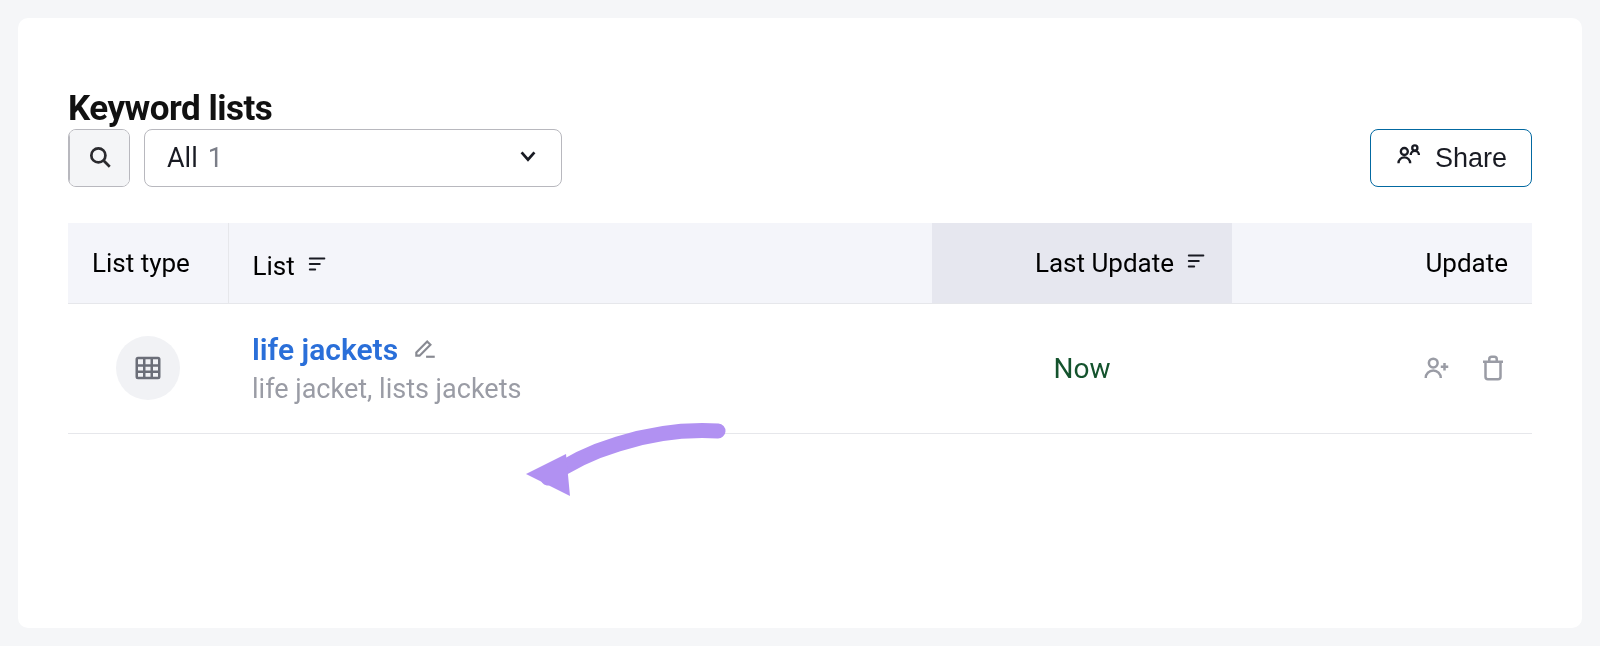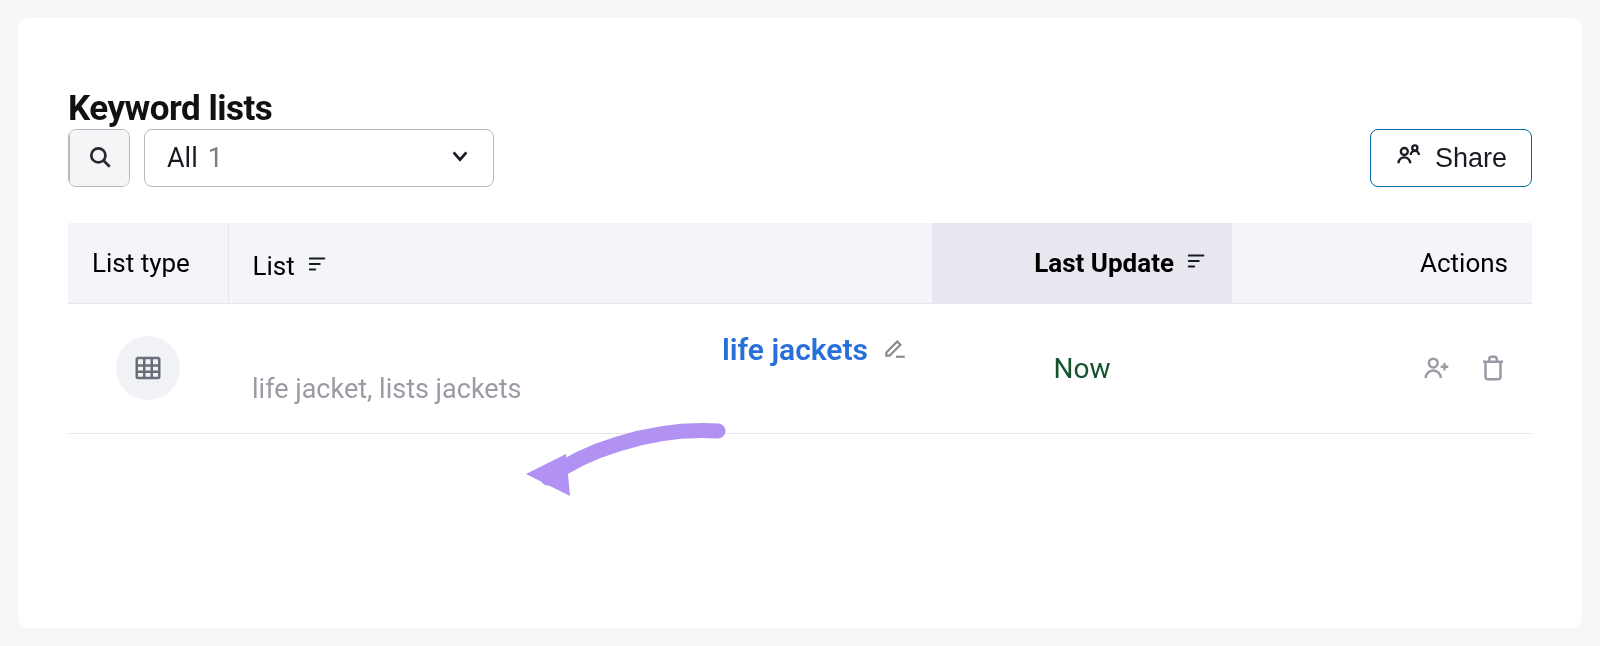--- a/index.html
+++ b/index.html
@@ -71,21 +71,21 @@
       stroke-width: 2.5;
     }
     .filter-select {
       display: flex;
       align-items: center;
       border: 1px solid #b8b8be;
       border-radius: 8px;
       height: 58px;
       padding: 0 22px;
       gap: 10px;
-      width: 350px;
+      width: 418px;
       cursor: pointer;
       background: #fff;
     }
     .filter-label {
       font-size: 27px;
       color: #191b23;
     }
     .filter-count {
       font-size: 27px;
       color: #7a7d87;
@@ -149,21 +149,20 @@
     }
     .th-last-update {
       background: #e6e7ef;
       width: 300px;
     }
     .th-last-update-inner {
       display: flex;
       align-items: center;
       justify-content: flex-end;
       gap: 12px;
-      font-weight: bold;
     }
     .th-actions {
       text-align: right !important;
       width: 300px;
     }
     .sort-icon svg {
       width: 22px;
       height: 22px;
       stroke: #191b23;
       stroke-width: 2;
@@ -197,21 +196,20 @@
     }
     .list-cell {
       display: flex;
       flex-direction: column;
       gap: 6px;
     }
     .list-name-row {
       display: flex;
       align-items: center;
       gap: 14px;
-      justify-content: flex-end;
     }
     .list-name {
       font-size: 30px;
       font-weight: 600;
       color: #2a6fd9;
       cursor: pointer;
     }
     .edit-icon svg {
       width: 26px;
       height: 26px;
@@ -317,21 +315,21 @@
             <span>Last Update</span>
             <span class="sort-icon">
               <svg viewBox="0 0 24 24" fill="none" stroke-linecap="round">
                   <line x1="3" y1="6" x2="19" y2="6"></line>
                   <line x1="3" y1="12" x2="14" y2="12"></line>
                   <line x1="3" y1="18" x2="9" y2="18"></line>
                 </svg>
             </span>
           </div>
         </th>
-        <th class="th-actions">Actions</th>
+        <th class="th-actions">Update</th>
       </tr>
     </thead>
     <tbody>
       <tr class="tbody-row">
         <td>
           <div class="type-icon-wrap">
             <div class="type-icon">
               <svg viewBox="0 0 24 24">
                   <rect x="3" y="4" width="18" height="16" rx="1" fill="none" stroke-width="2"></rect>
                   <line x1="3" y1="10" x2="21" y2="10" stroke-width="2"></line>

